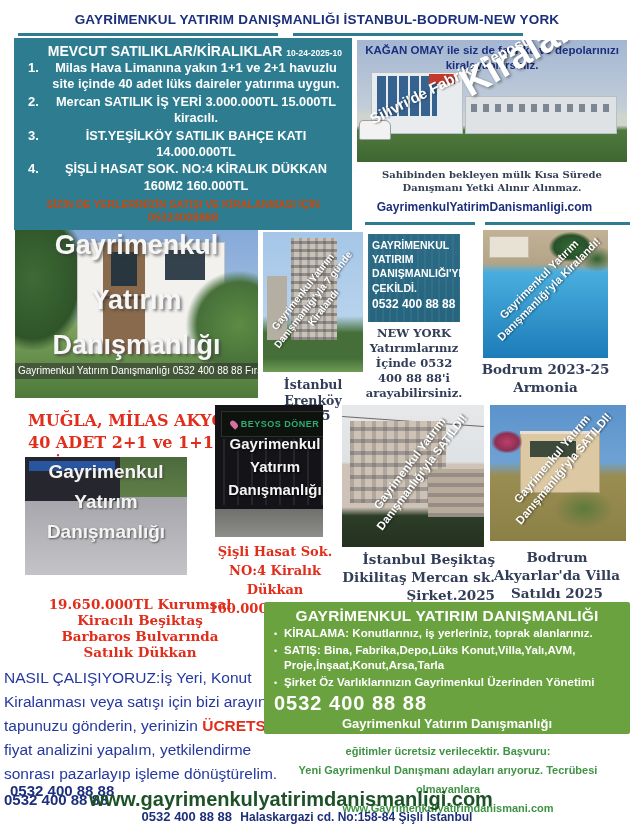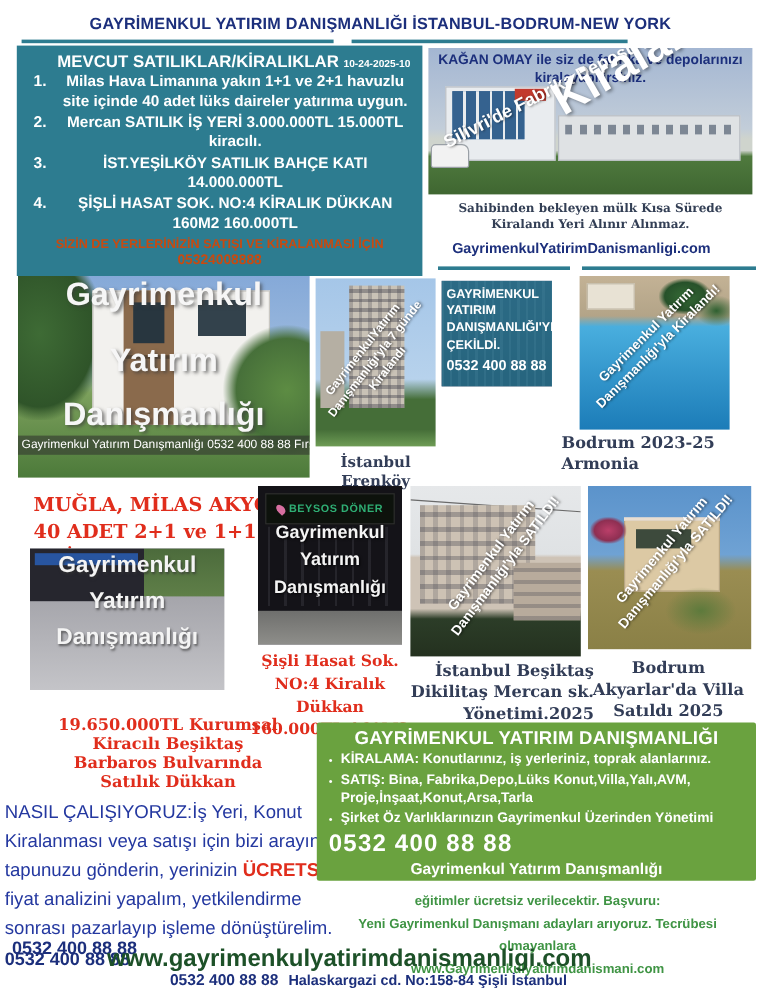--- a/index.html
+++ b/index.html
@@ -67,33 +67,33 @@
   .nyc-overlay{left:0;top:0;width:92px;height:88px;background:rgba(40,112,136,.78);padding:4px 4px}
   .nyc-l1{font-size:10.5px;font-weight:bold;color:#fff;line-height:1.35}
   .nyc-l2{font-size:12px;font-weight:bold;color:#fff;margin-top:2px}
   .ny-cap{left:363px;top:326px;width:102px;text-align:center;font-size:11.5px;font-weight:bold;color:#323d57;line-height:15px}
 
   .pool{left:483px;top:230px;width:125px;height:128px;background:linear-gradient(180deg,#c3b295 0%,#b3a488 26%,#49aede 33%,#1c7cb8 100%)}
   .p-palm1{left:66px;top:2px;width:44px;height:30px;background:radial-gradient(ellipse,#356b36 0%,#27512a 55%,transparent 72%)}
   .p-palm2{left:96px;top:16px;width:36px;height:26px;background:radial-gradient(ellipse,#2e6030 0%,transparent 70%)}
   .p-hotel{left:6px;top:6px;width:40px;height:22px;background:#e8e2d4;border:1px solid #c3bba8}
   .p-stamp{left:-14px;top:40px;width:150px;transform:rotate(-45deg);font-size:11px}
-  .pool-cap{left:468px;top:360px;width:155px;text-align:left;font-size:13.5px;font-weight:600;color:#323d57;line-height:1.35}
+  .pool-cap{left:468px;top:360px;width:155px;text-align:center;font-size:13.5px;font-weight:600;color:#323d57;line-height:1.35}
 
   
   .mugla{left:28px;top:411px;width:220px;font-size:16px;font-weight:bold;color:#e02d1c;line-height:1.2}
   .mugla div{margin-bottom:3px}
 
   .street{left:25px;top:457px;width:162px;height:118px;background:linear-gradient(180deg,#8a8a90 0%,#a3a3a9 30%,#c4c4c8 100%)}
   .s-shops{left:0;top:0;width:95px;height:44px;background:#26262e}
   .s-signband{left:4px;top:4px;width:86px;height:10px;background:#2855a0}
   .s-trees{left:95px;top:0;width:67px;height:40px;background:linear-gradient(180deg,#4c6b3c,#5f7f48)}
   .s-word{left:0;width:162px;text-align:center;font-weight:bold;color:#f4f4f4;font-size:19px;text-shadow:1px 1px 2px rgba(50,50,50,.7)}
 
-  .beysos{left:215px;top:405px;width:120px;height:132px;background:#141318}
+  .beysos{left:215px;top:405px;width:108px;height:132px;background:#141318}
   .b-sign{left:6px;top:6px;width:108px;height:26px;background:#0d120c;border:1px solid #2e2e2e;display:flex;align-items:center;justify-content:center}
   .b-sign-text{color:#2fae74;font-size:9px;font-weight:bold;letter-spacing:.5px}
   .b-flame{width:6px;height:9px;background:#d76fa0;border-radius:50% 50% 50% 0;transform:rotate(-45deg);margin-right:4px;flex:none}
   .b-doors{left:8px;top:34px;width:104px;height:66px;background:repeating-linear-gradient(90deg,rgba(90,90,100,.25) 0 2px,transparent 2px 14px)}
   .b-pave{left:0;top:104px;width:120px;height:28px;background:linear-gradient(180deg,#6f6f6d,#8e8e8a)}
   .b-word{left:0;width:120px;text-align:center;font-weight:bold;color:#f4f4f4;font-size:15px;text-shadow:1px 1px 2px rgba(0,0,0,.8)}
   .beysos-cap{left:206px;top:543px;width:138px;text-align:center;font-size:13px;font-weight:bold;color:#e02d1c;line-height:1.45}
 
   .besiktas{left:342px;top:405px;width:142px;height:142px;background:linear-gradient(180deg,#e6e8ea 0%,#dfe2e4 40%,#cec3b6 42%,#cec3b6 72%,#2c3d28 78%,#24311f 100%)}
   .bk-bldg{left:8px;top:16px;width:96px;height:82px;background:#cdc2b4;background-image:repeating-linear-gradient(0deg,rgba(70,70,80,.35) 0 4px,transparent 4px 12px),repeating-linear-gradient(90deg,rgba(70,70,80,.22) 0 4px,transparent 4px 11px)}
@@ -175,21 +175,21 @@
     <div class="abs f-sign"></div>
     <div class="abs f-bldg-r"></div>
     <div class="abs f-winrow"></div>
     <div class="abs f-van"></div>
     <div class="abs f-headline">KAĞAN OMAY ile siz de fabrika ve depolarınızı kiralayabilirsiniz.</div>
     <div class="abs f-stamp-s">Silivri'de Fabrika Deposu</div>
     <div class="abs f-stamp-b">Kiralandı!</div>
   </div>
   <div class="abs f-note serif">
     <div>Sahibinden bekleyen mülk Kısa Sürede</div>
-    <div>Kiralandı Yeri Alınır Alınmaz.</div>
+    <div>Danışmanı Yetki Alınır Alınmaz.</div>
   </div>
   <div class="abs f-site">GayrimenkulYatirimDanismanligi.com</div>
   <div class="abs rule f-rule-l"></div>
   <div class="abs rule f-rule-r"></div>
 
   <div class="ph house">
     <div class="abs h-tree-l"></div>
     <div class="abs h-body"></div>
     <div class="abs h-wood"></div>
     <div class="abs h-win1"></div>
@@ -212,20 +212,21 @@
     <div>2025</div>
   </div>
 
   <div class="ph nyc">
     <div class="abs nyc-stripes"></div>
     <div class="abs nyc-overlay">
       <div class="nyc-l1">GAYRİMENKUL YATIRIM DANIŞMANLIĞI'YLA ÇEKİLDİ.</div>
       <div class="nyc-l2">0532 400 88 88</div>
     </div>
   </div>
+  <div class="abs ny-cap serif">NEW YORK Yatırımlarınız İçinde 0532 400 88 88'i arayabilirsiniz.</div>
 
   <div class="ph pool">
     <div class="abs p-hotel"></div>
     <div class="abs p-palm1"></div>
     <div class="abs p-palm2"></div>
     <div class="stamp p-stamp">Gayrimenkul Yatırım Danışmanlığı'yla Kiralandı!</div>
   </div>
   <div class="abs pool-cap serif">
     <div>Bodrum 2023-25</div>
     <div>Armonia</div>
@@ -266,21 +267,21 @@
 
   <div class="ph besiktas">
     <div class="abs bk-wire"></div>
     <div class="abs bk-bldg"></div>
     <div class="abs bk-bldg2"></div>
     <div class="stamp bk-stamp">Gayrimenkul Yatırım Danışmanlığı'yla SATILDI!</div>
   </div>
   <div class="abs bk-cap serif">
     <div>İstanbul Beşiktaş</div>
     <div>Dikilitaş Mercan sk.</div>
-    <div>Yönetimi.2025</div>
+    <div>Şirket.2025</div>
   </div>
 
   <div class="ph villa">
     <div class="abs v-body"></div>
     <div class="abs v-rail"></div>
     <div class="abs v-win"></div>
     <div class="abs v-flower"></div>
     <div class="abs v-bush"></div>
     <div class="stamp v-stamp">Gayrimenkul Yatırım Danışmanlığı'yla SATILDI!</div>
   </div>

